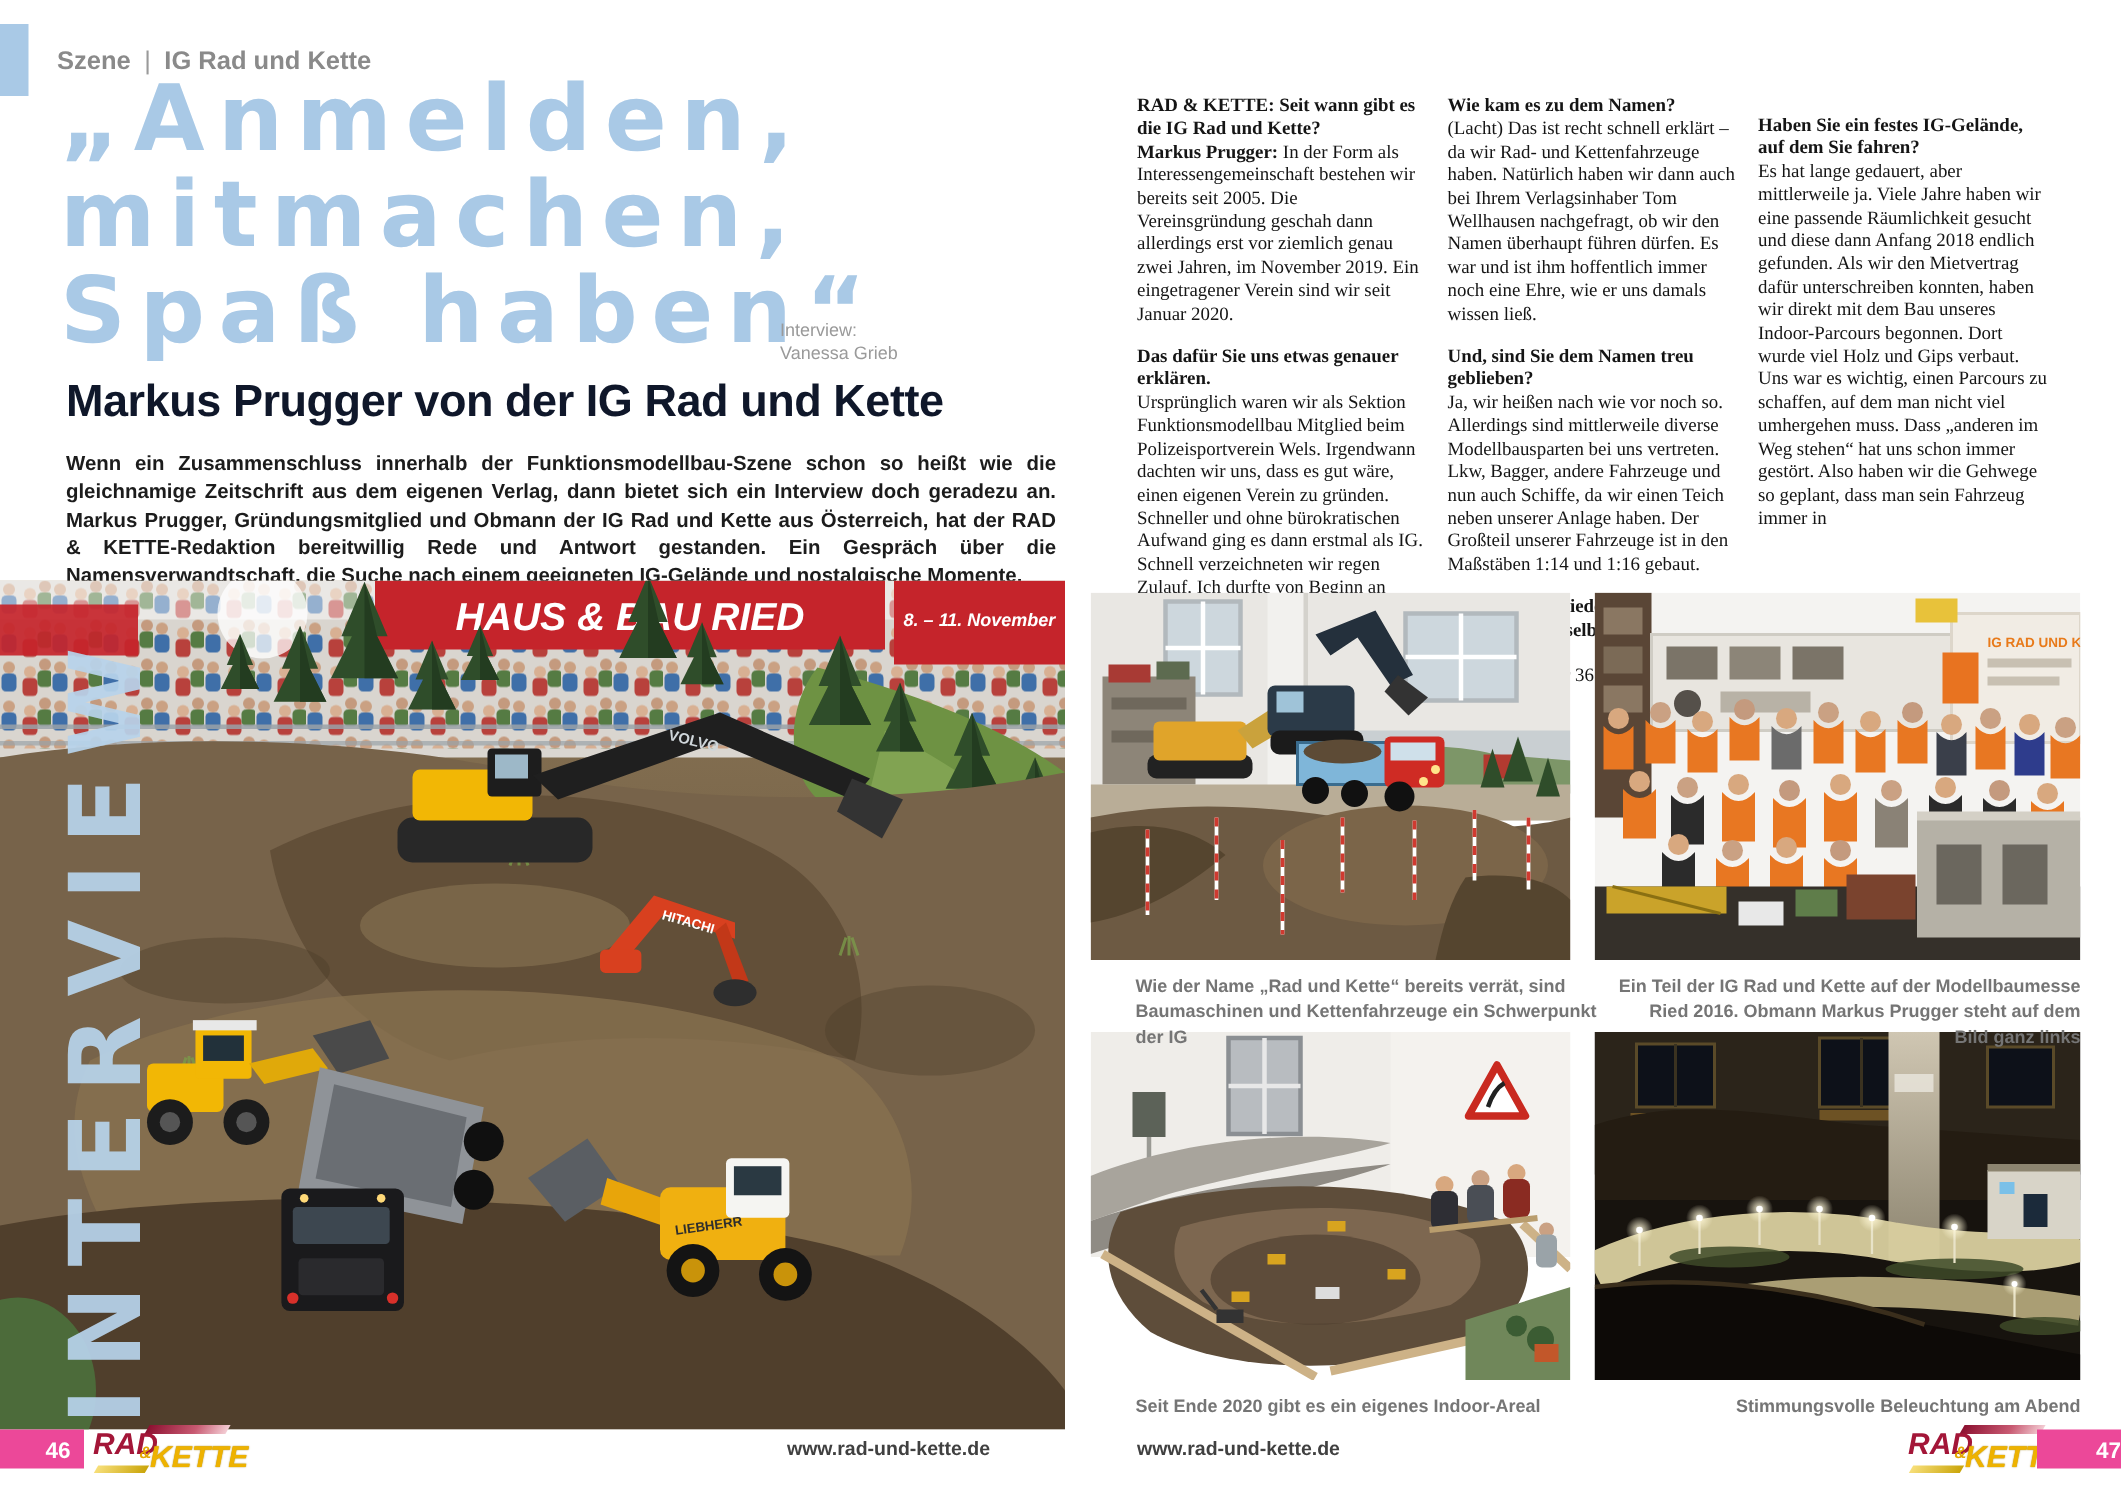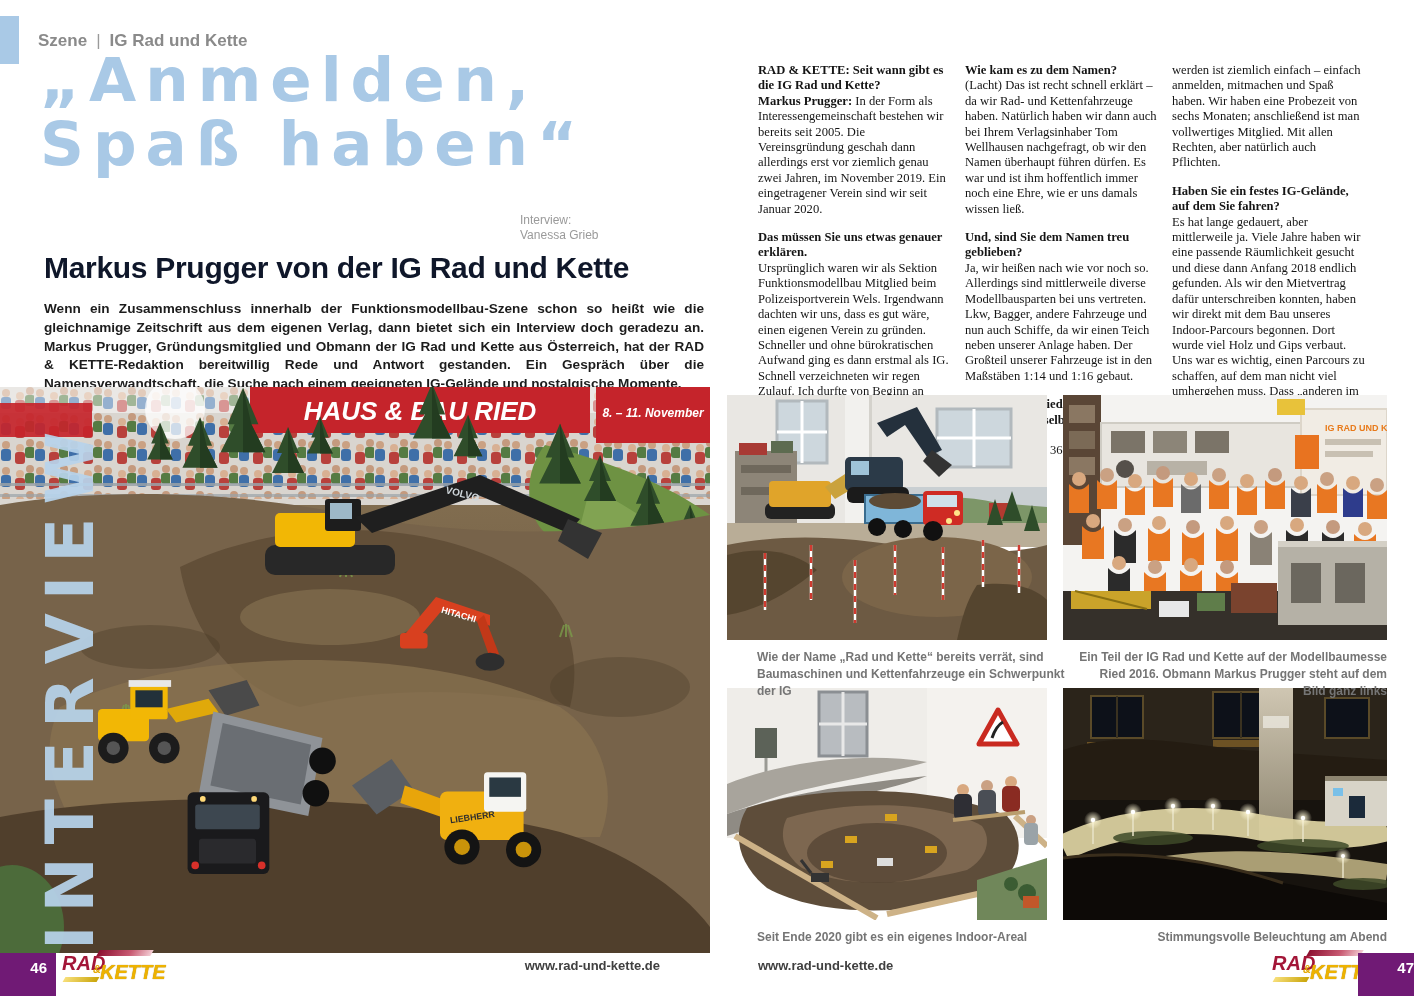--- a/index.html
+++ b/index.html
@@ -28,21 +28,21 @@
   .photo-left { position:absolute; left:0; top:387px; width:710px; height:566px; overflow:hidden; }
   .photo-left svg { display:block; }
   .interview-overlay {
     position:absolute; left:32px; top:950px;
     transform-origin:0 0; transform:rotate(-90deg);
     font-family:"DejaVu Sans", sans-serif; font-weight:bold;
     font-size:66px; letter-spacing:13px; color:rgba(183,211,235,0.93);
     white-space:nowrap;
   }
   
-  .pagebar { position:absolute; top:953px; width:56px; height:43px; background:#701a75;
+  .pagebar { position:absolute; top:953px; width:56px; height:26px; background:#ec4899;
     color:#fff; font-weight:bold; font-size:15px; line-height:29px; box-sizing:border-box; }
   .pagebar.left { left:0; text-align:right; padding-right:9px; }
   .pagebar.right { left:1358px; text-align:right; padding-left:9px; }
   .url { position:absolute; top:958px; font-size:13px; font-weight:bold; color:#404040; }
   .url.left { left:480px; width:180px; text-align:right; }
   .url.right { left:758px; }
   .logo { position:absolute; width:92px; height:32px; font-style:italic; top:950px; }
   .logo.left { left:62px; }
   .logo.right { left:1272px; }
   .logo .rad  { position:absolute; left:0; top:2px;  font-size:20px; font-weight:900; color:#a31638; }
@@ -81,20 +81,21 @@
 
 <div class="spread">
 
   <div class="kicker-bar"></div>
   <div class="kicker">
     <span>Szene</span><span class="sep">|</span><span>IG Rad und Kette</span>
   </div>
 
   <div class="big-title">
     <div>„Anmelden,</div>
+    <div>mitmachen,</div>
     <div>Spaß haben“</div>
   </div>
 
   <div class="credit">
     <div>Interview:</div>
     <div>Vanessa Grieb</div>
   </div>
 
   <div class="headline">Markus Prugger von der IG Rad und Kette</div>
   <div class="intro">Wenn ein Zusammenschluss innerhalb der Funktionsmodellbau-Szene schon so heißt wie die gleichnamige Zeitschrift aus dem eigenen Verlag, dann bietet sich ein Interview doch geradezu an. Markus Prugger, Gründungsmitglied und Obmann der IG Rad und Kette aus Österreich, hat der RAD &amp; KETTE-Redaktion bereitwillig Rede und Antwort gestanden. Ein Gespräch über die Namensverwandtschaft, die Suche nach einem geeigneten IG-Gelände und nostalgische Momente.</div>
@@ -238,33 +239,32 @@
     <b class="rad">RAD</b>
     <b class="amp">&amp;</b>
     <b class="kette">KETTE</b>
     <span class="stripe-bottom"></span>
   </div>
   <div class="url left">www.rad-und-kette.de</div>
 
   <div class="col col-1">
     <p class="q first">RAD &amp; KETTE: Seit wann gibt es die IG Rad und Kette?</p>
     <p class="a"><strong>Markus Prugger:</strong><span> In der Form als Interessengemeinschaft bestehen wir bereits seit 2005. Die Vereinsgründung geschah dann allerdings erst vor ziemlich genau zwei Jahren, im November 2019. Ein eingetragener Verein sind wir seit Januar 2020.</span></p>
-    <p class="q">Das müssen Sie uns etwas genauer erklären.</p>
+    <p class="q">Das dafür Sie uns etwas genauer erklären.</p>
     <p class="a">Ursprünglich waren wir als Sektion Funktionsmodellbau Mitglied beim Polizeisportverein Wels. Irgendwann dachten wir uns, dass es gut wäre, einen eigenen Verein zu gründen. Schneller und ohne bürokratischen Aufwand ging es dann erstmal als IG. Schnell verzeichneten wir regen Zulauf. Ich durfte von Beginn an Sprecher unserer IG sein. Entschieden wird aber nach wie vor alles gemeinsam – auch als eingetragener Verein.</p>
   </div>
   <div class="col col-2">
     <p class="q first">Wie kam es zu dem Namen?</p>
     <p class="a">(Lacht) Das ist recht schnell erklärt – da wir Rad- und Kettenfahrzeuge haben. Natürlich haben wir dann auch bei Ihrem Verlagsinhaber Tom Wellhausen nachgefragt, ob wir den Namen überhaupt führen dürfen. Es war und ist ihm hoffentlich immer noch eine Ehre, wie er uns damals wissen ließ.</p>
     <p class="q">Und, sind Sie dem Namen treu geblieben?</p>
     <p class="a">Ja, wir heißen nach wie vor noch so. Allerdings sind mittlerweile diverse Modellbausparten bei uns vertreten. Lkw, Bagger, andere Fahrzeuge und nun auch Schiffe, da wir einen Teich neben unserer Anlage haben. Der Großteil unserer Fahrzeuge ist in den Maßstäben 1:14 und 1:16 gebaut.</p>
     <p class="q">Wie viele Mitglieder haben Sie und wie kann man selbst Mitglied werden?</p>
     <p class="a">Aktuell sind wir 36 Leute in der IG. Mitglied</p>
   </div>
   <div class="col col-3">
-    <p class="a">werden ist ziemlich einfach – einfach anmelden, mitmachen und Spaß haben. Wir haben eine Probezeit von sechs Monaten; anschließend ist man vollwertiges Mitglied. Mit allen Rechten, aber natürlich auch Pflichten.</p>
     <p class="q">Haben Sie ein festes IG-Gelände, auf dem Sie fahren?</p>
     <p class="a">Es hat lange gedauert, aber mittlerweile ja. Viele Jahre haben wir eine passende Räumlichkeit gesucht und diese dann Anfang 2018 endlich gefunden. Als wir den Mietvertrag dafür unterschreiben konnten, haben wir direkt mit dem Bau unseres Indoor-Parcours begonnen. Dort wurde viel Holz und Gips verbaut. Uns war es wichtig, einen Parcours zu schaffen, auf dem man nicht viel umhergehen muss. Dass „anderen im Weg stehen“ hat uns schon immer gestört. Also haben wir die Gehwege so geplant, dass man sein Fahrzeug immer in</p>
   </div>
 
   <div class="photo" id="photoA">
     <svg width="320" height="245" viewBox="0 0 320 245" preserveAspectRatio="none">
       <rect width="320" height="152" fill="#e9e7e3"></rect>
       <rect x="118" y="0" width="26" height="132" fill="#f2f1ee"></rect>
         <rect x="142" y="0" width="3" height="132" fill="#d4d2cc"></rect>
       <g>

